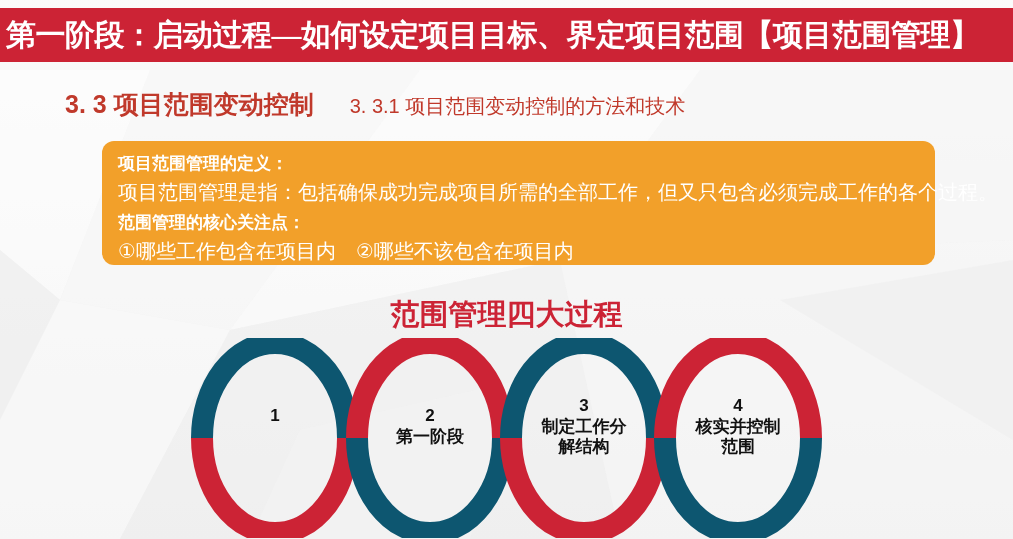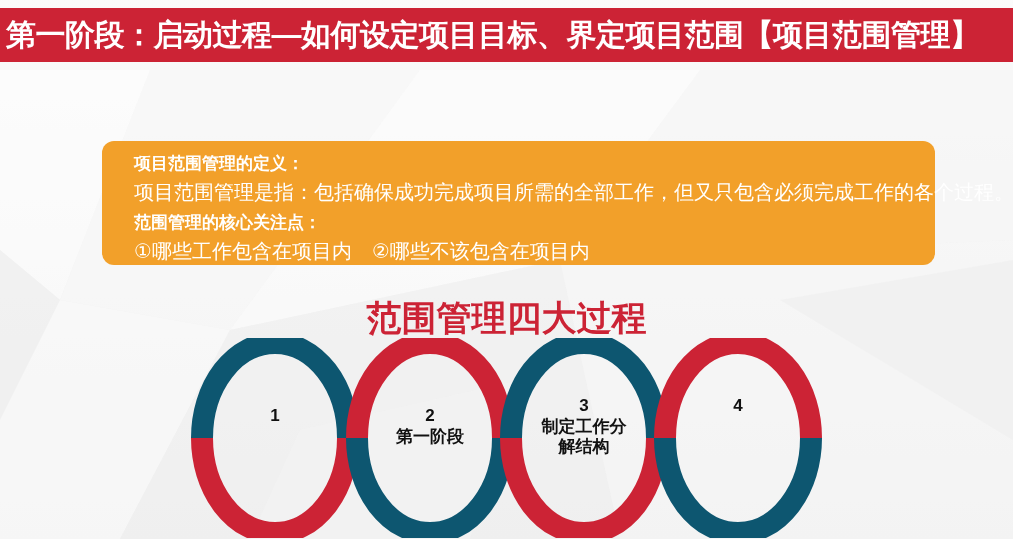--- a/index.html
+++ b/index.html
@@ -50,20 +50,21 @@
     box-sizing: border-box;
     padding: 0 6px;
   }
   .banner-title {
     color: #ffffff;
     font-size: 30px;
     font-weight: bold;
     letter-spacing: -0.5px;
     white-space: nowrap;
     line-height: 1;
+    font-family: Liberation Serif, serif;
   }
 
   
   .subhead-row {
     position: absolute;
     left: 65px;
     top: 88px;
     display: flex;
     align-items: baseline;
     gap: 36px;
@@ -84,21 +85,21 @@
   
   .definition-box {
     position: absolute;
     left: 102px;
     top: 141px;
     width: 833px;
     height: 124px;
     background: #f2a02a;
     border-radius: 12px;
     box-sizing: border-box;
-    padding: 12px 0 0 32px;
+    padding: 12px 0 0 16px;
   }
   .def-line {
     color: #ffffff;
     line-height: 1.35;
     white-space: nowrap;
   }
   .def-line.strong {
     font-size: 17px;
     font-weight: bold;
     margin-bottom: 3px;
@@ -110,21 +111,21 @@
   }
 
   
   .process-title {
     position: absolute;
     left: 0;
     top: 295px;
     width: 1013px;
     text-align: center;
     color: #cc2335;
-    font-size: 35px;
+    font-size: 29px;
     font-weight: bold;
   }
 
   
   .circles {
     position: absolute;
     left: 0;
     top: 338px;
     width: 1013px;
     height: 200px;
@@ -175,20 +176,24 @@
       <polygon points="560,260 1013,240 1013,539 620,539" fill="#f8f8f8" opacity="0.6"></polygon>
       <polygon points="780,300 1013,260 1013,440" fill="#efefef" opacity="0.7"></polygon>
       <polygon points="300,430 520,380 470,539 250,539" fill="#f3f3f3" opacity="0.6"></polygon>
     </svg>
   </div>
 
   <div class="banner">
     <div class="banner-title">第一阶段：启动过程—如何设定项目目标、界定项目范围【项目范围管理】</div>
   </div>
 
+  <div class="subhead-row">
+    <div class="subhead-main">3. 3 项目范围变动控制</div>
+    <div class="subhead-sub">3. 3.1 项目范围变动控制的方法和技术</div>
+  </div>
 
   <div class="definition-box">
     <div class="def-line strong">项目范围管理的定义：</div>
     <div class="def-line normal">项目范围管理是指：包括确保成功完成项目所需的全部工作，但又只包含必须完成工作的各个过程。</div>
     <div class="def-line strong">范围管理的核心关注点：</div>
     <div class="def-line normal">①哪些工作包含在项目内　②哪些不该包含在项目内</div>
   </div>
 
   <div class="process-title">范围管理四大过程</div>
 
@@ -221,16 +226,18 @@
       <span class="circle-num">2</span>
       <span class="circle-text">第一阶段</span>
     </div>
     <div class="circle-label" style="left:509px; top:58px;">
       <span class="circle-num">3</span>
       <span class="circle-text" style="white-space:pre-line;">制定工作分
 解结构</span>
     </div>
     <div class="circle-label" style="left:663px; top:58px;">
       <span class="circle-num">4</span>
+      <span class="circle-text" style="white-space:pre-line;">核实并控制
+范围</span>
     </div>
   </div>
 
 </div>
 
 </body></html>

